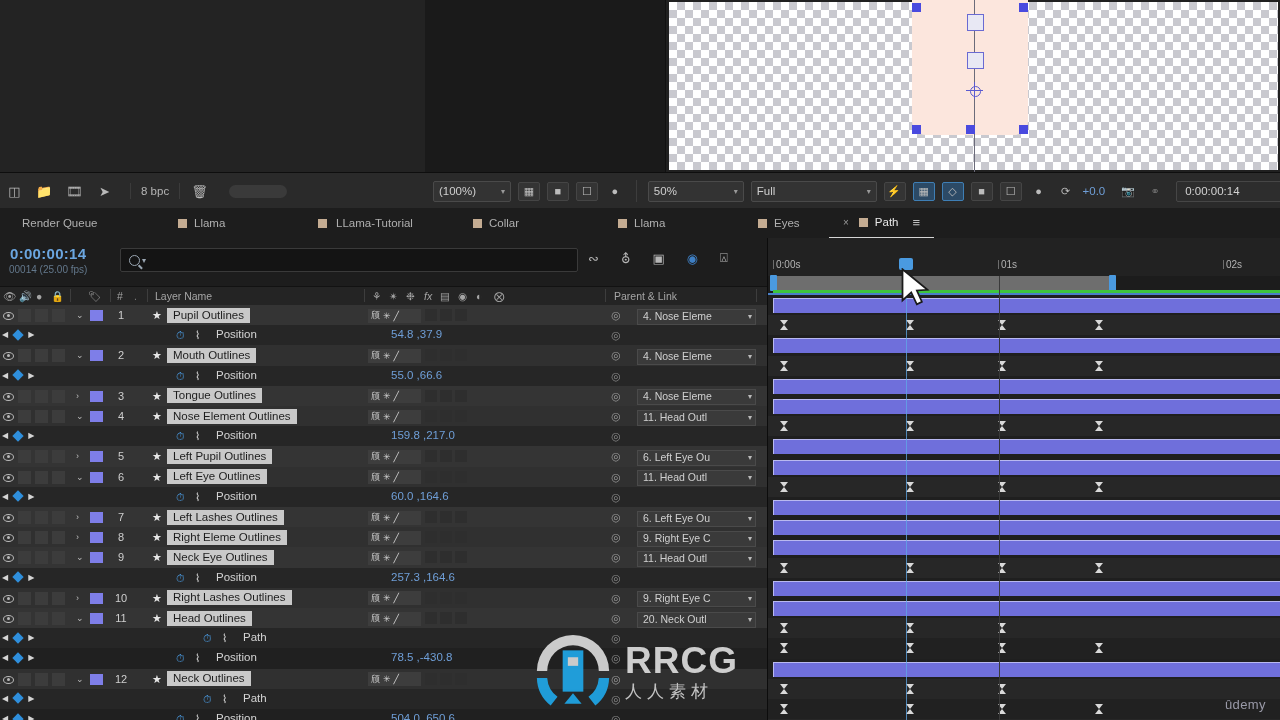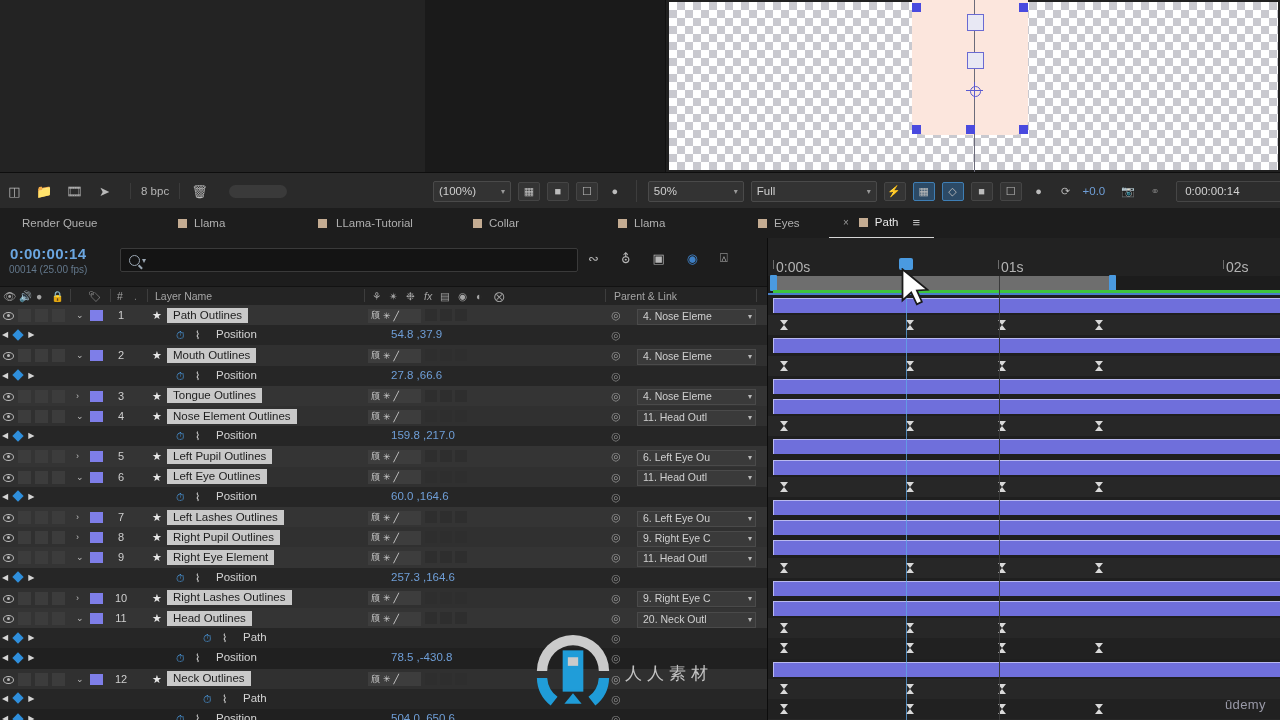--- a/index.html
+++ b/index.html
@@ -110,21 +110,21 @@
   .graphi{position:absolute;top:4px;font-size:11px;color:#cfcfcf;}
   .pname{position:absolute;top:3px;font-size:11.5px;color:#d4d4d4;}
   .pval{position:absolute;left:391px;top:3px;font-size:11.5px;color:#6f9fd8;}
   .pick2{position:absolute;left:611px;top:4px;font-size:11px;color:#8e8e8e;}
 
   
   .tlright{position:absolute;left:767px;top:238px;width:513px;height:482px;background:#1c1c1c;
      border-left:1px solid #0c0c0c;overflow:hidden;}
   .ruler{position:absolute;left:0;top:0;width:513px;height:38px;background:#222;}
   .tick{position:absolute;top:22px;width:1px;height:9px;background:#6d6d6d;}
-  .tlbl{position:absolute;top:21px;font-size:14px;color:#b3b3b3;}
+  .tlbl{position:absolute;top:21px;font-size:10px;color:#b3b3b3;}
   .wa{position:absolute;left:5px;top:38px;width:343px;height:14px;background:#6e6e6e;}
   .waend{position:absolute;top:37px;width:7px;height:16px;background:#4a9ae0;border-radius:1px;}
   .greenline{position:absolute;left:5px;top:52px;width:508px;height:3px;background:#3ec43e;}
   .blueline{position:absolute;left:0;top:55px;width:513px;height:2px;background:#4a7fc8;}
   .trow{position:absolute;left:0;width:513px;height:20.2px;}
   .trow.prop{background:#272727;}
   .trow.prop.dark{background:#212121;}
   .trow.layer{background:#1f1f1f;}
   .bar{position:absolute;left:5px;top:3px;width:520px;height:14px;background:#6f6fdb;
      border-top:1px solid #b9b9f0;border-left:1px solid #b9b9f0;}
@@ -291,21 +291,21 @@
         <span class="eye">
           <i></i>
         </span>
         <span class="sq" style="left:18px"></span>
         <span class="sq" style="left:35px"></span>
         <span class="sq" style="left:52px"></span>
         <span class="twirl" style="left:76px">⌄</span>
         <span class="colorchip" style="left:90px"></span>
         <span class="num" style="left:112px">1</span>
         <span class="star">★</span>
-        <span class="lname">Path Outlines</span>
+        <span class="lname">Pupil Outlines</span>
         <span class="sw3">
           <span>颀</span>
           <span>✳</span>
           <span>╱</span>
         </span>
         <span class="boxes">
           <i></i>
           <i></i>
           <i></i>
         </span>
@@ -351,21 +351,21 @@
       </div>
       <div class="row prop" style="top: 60.6px;">
         <span class="kfnav">
           <span class="ar">◀</span>
           <span class="dia"></span>
           <span class="ar">▶</span>
         </span>
         <span class="stopw" style="left:176px">⏱</span>
         <span class="graphi" style="left:195px">⌇</span>
         <span class="pname" style="left:216px">Position</span>
-        <span class="pval">27.8 ,66.6</span>
+        <span class="pval">55.0 ,66.6</span>
         <span class="pick2">◎</span>
       </div>
       <div class="row layer" style="top: 80.8px;">
         <span class="eye">
           <i></i>
         </span>
         <span class="sq" style="left:18px"></span>
         <span class="sq" style="left:35px"></span>
         <span class="sq" style="left:52px"></span>
         <span class="twirl" style="left:76px">›</span>
@@ -514,21 +514,21 @@
         <span class="eye">
           <i></i>
         </span>
         <span class="sq" style="left:18px"></span>
         <span class="sq" style="left:35px"></span>
         <span class="sq" style="left:52px"></span>
         <span class="twirl" style="left:76px">›</span>
         <span class="colorchip" style="left:90px"></span>
         <span class="num" style="left:112px">8</span>
         <span class="star">★</span>
-        <span class="lname">Right Pupil Outlines</span>
+        <span class="lname">Right Eleme Outlines</span>
         <span class="sw3">
           <span>颀</span>
           <span>✳</span>
           <span>╱</span>
         </span>
         <span class="boxes">
           <i></i>
           <i></i>
           <i></i>
         </span>
@@ -539,21 +539,21 @@
         <span class="eye">
           <i></i>
         </span>
         <span class="sq" style="left:18px"></span>
         <span class="sq" style="left:35px"></span>
         <span class="sq" style="left:52px"></span>
         <span class="twirl" style="left:76px">⌄</span>
         <span class="colorchip" style="left:90px"></span>
         <span class="num" style="left:112px">9</span>
         <span class="star">★</span>
-        <span class="lname">Right Eye Element</span>
+        <span class="lname">Neck Eye Outlines</span>
         <span class="sw3">
           <span>颀</span>
           <span>✳</span>
           <span>╱</span>
         </span>
         <span class="boxes">
           <i></i>
           <i></i>
           <i></i>
         </span>
@@ -799,17 +799,18 @@
   <div class="rrcg">
     <svg class="rrcg-mark" viewBox="0 0 100 100">
       <path d="M50 8 A42 42 0 0 1 92 50 L80 50 A30 30 0 0 0 50 20 A30 30 0 0 0 20 50 L8 50 A42 42 0 0 1 50 8 Z" fill="#d9d9d9"></path>
       <path d="M8 58 L20 58 A30 30 0 0 0 32 80 L24 90 A42 42 0 0 1 8 58 Z" fill="#1fa7e8"></path>
       <path d="M92 58 L80 58 A30 30 0 0 1 68 80 L76 90 A42 42 0 0 0 92 58 Z" fill="#1fa7e8"></path>
       <rect x="38" y="26" width="24" height="48" fill="#1fa7e8"></rect>
       <rect x="44" y="34" width="12" height="10" fill="#d9d9d9"></rect>
       <polygon points="50,76 40,88 60,88" fill="#1fa7e8"></polygon>
     </svg>
     <span class="rrcg-text">
+      <span class="t1">RRCG</span>
       <span class="t2">人人素材</span>
     </span>
   </div>
   <div class="udemy">ûdemy</div>
 </div>
 
 </body></html>

